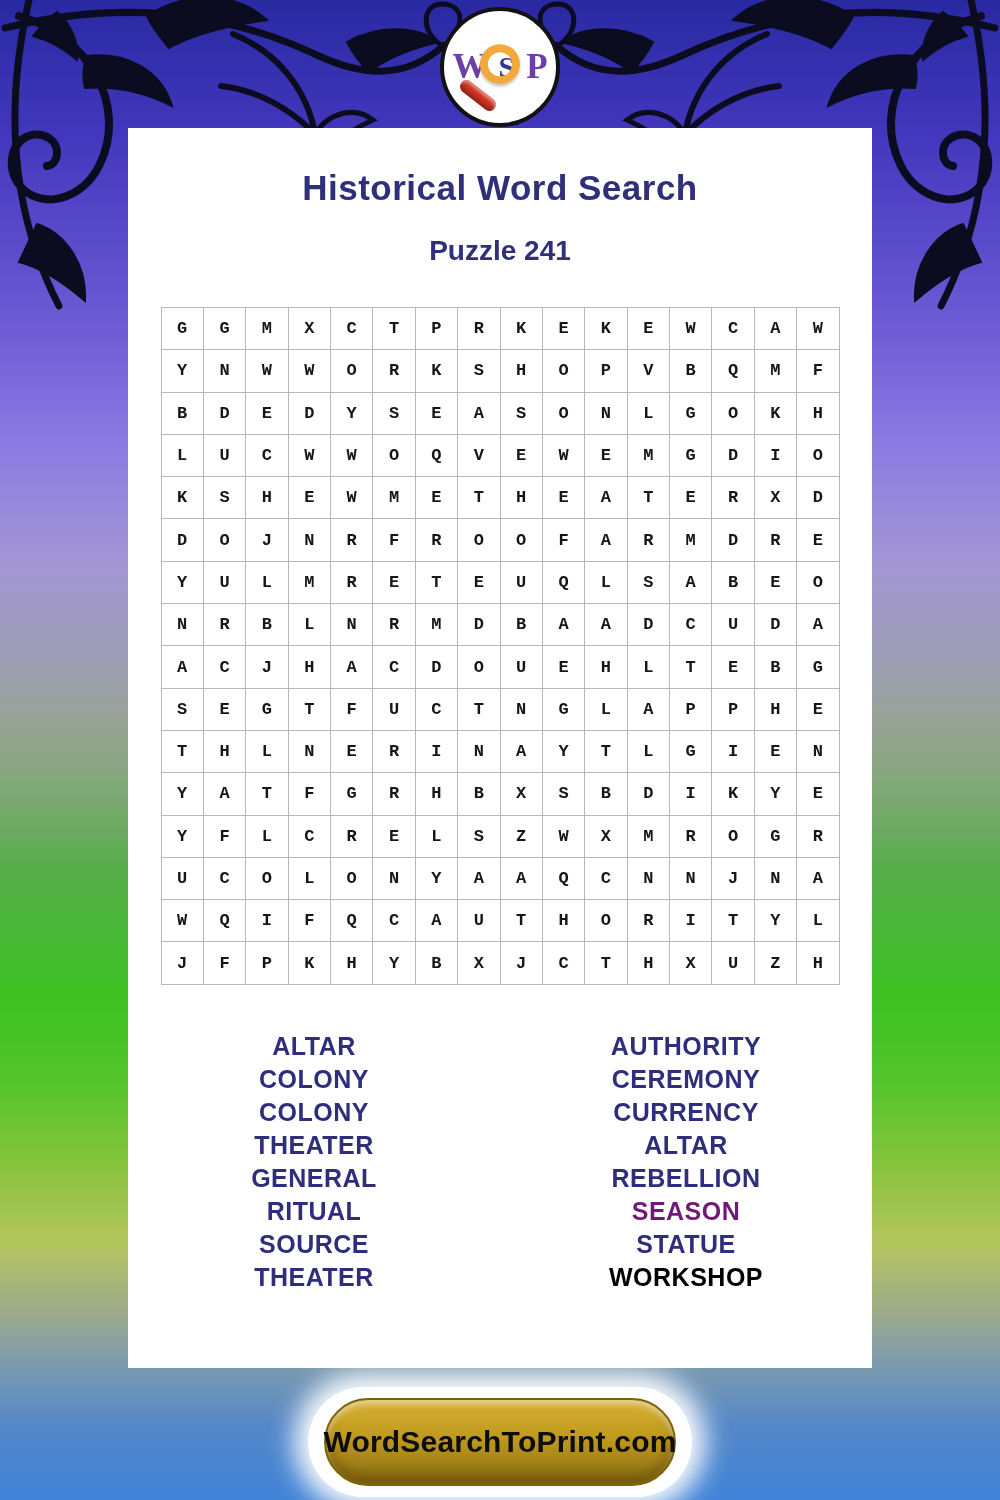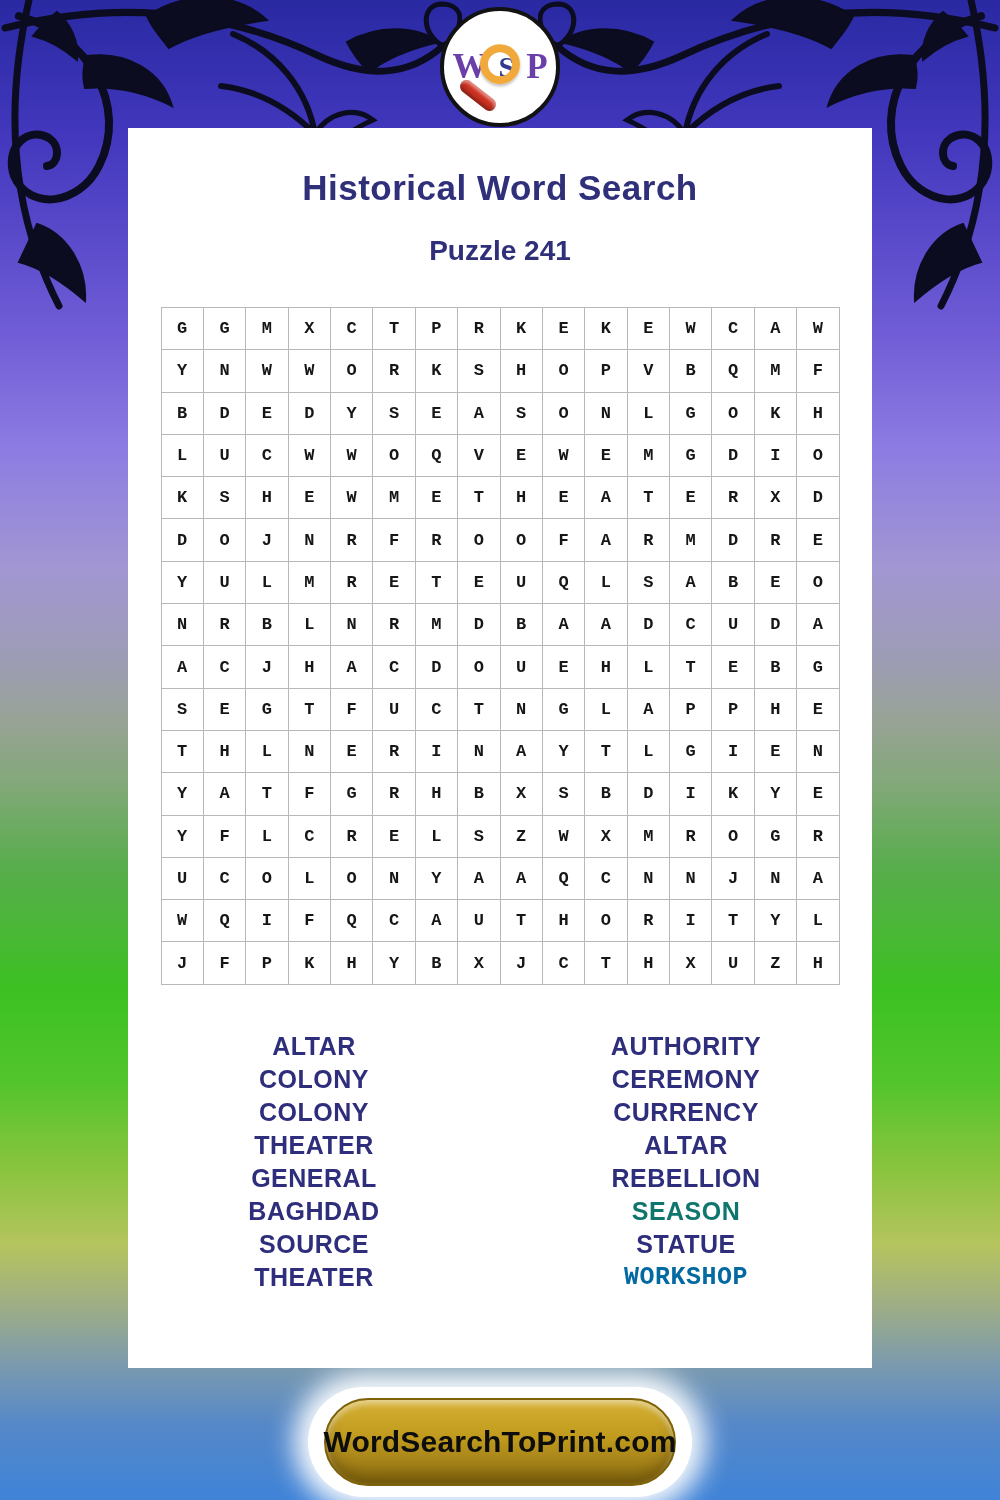--- a/index.html
+++ b/index.html
@@ -408,33 +408,33 @@
       <div class="cell" style="color: rgb(22, 22, 22);">H</div>
     </div>
 
   <div class="words">
     <div class="word-col" id="col-left">
         <div class="word" style="color: rgb(46, 46, 124);">ALTAR</div>
         <div class="word" style="color: rgb(46, 46, 124);">COLONY</div>
         <div class="word" style="color: rgb(46, 46, 124);">COLONY</div>
         <div class="word" style="color: rgb(46, 46, 124);">THEATER</div>
         <div class="word" style="color: rgb(46, 46, 124);">GENERAL</div>
-        <div class="word" style="color: rgb(46, 46, 124);">BAGHDAD</div>
+        <div class="word" style="color: rgb(46, 46, 124);">RITUAL</div>
         <div class="word" style="color: rgb(46, 46, 124);">SOURCE</div>
         <div class="word" style="color: rgb(46, 46, 124);">THEATER</div>
       </div>
     <div class="word-col" id="col-right">
         <div class="word" style="color: rgb(46, 46, 124);">AUTHORITY</div>
         <div class="word" style="color: rgb(46, 46, 124);">CEREMONY</div>
         <div class="word" style="color: rgb(46, 46, 124);">CURRENCY</div>
         <div class="word" style="color: rgb(46, 46, 124);">ALTAR</div>
         <div class="word" style="color: rgb(46, 46, 124);">REBELLION</div>
-        <div class="word" style="color: #0f766e;">SEASON</div>
+        <div class="word" style="color: #701a75;">SEASON</div>
         <div class="word" style="color: rgb(46, 46, 124);">STATUE</div>
-        <div class="word" style="color: #0369a1; font-family: Liberation Mono, monospace;">WORKSHOP</div>
+        <div class="word" style="color: #000000;">WORKSHOP</div>
       </div>
   </div>
 </div>
 
 <div class="button-wrap">
   <div class="button-glow">
     <div class="site-button">WordSearchToPrint.com</div>
   </div>
 </div>
 

